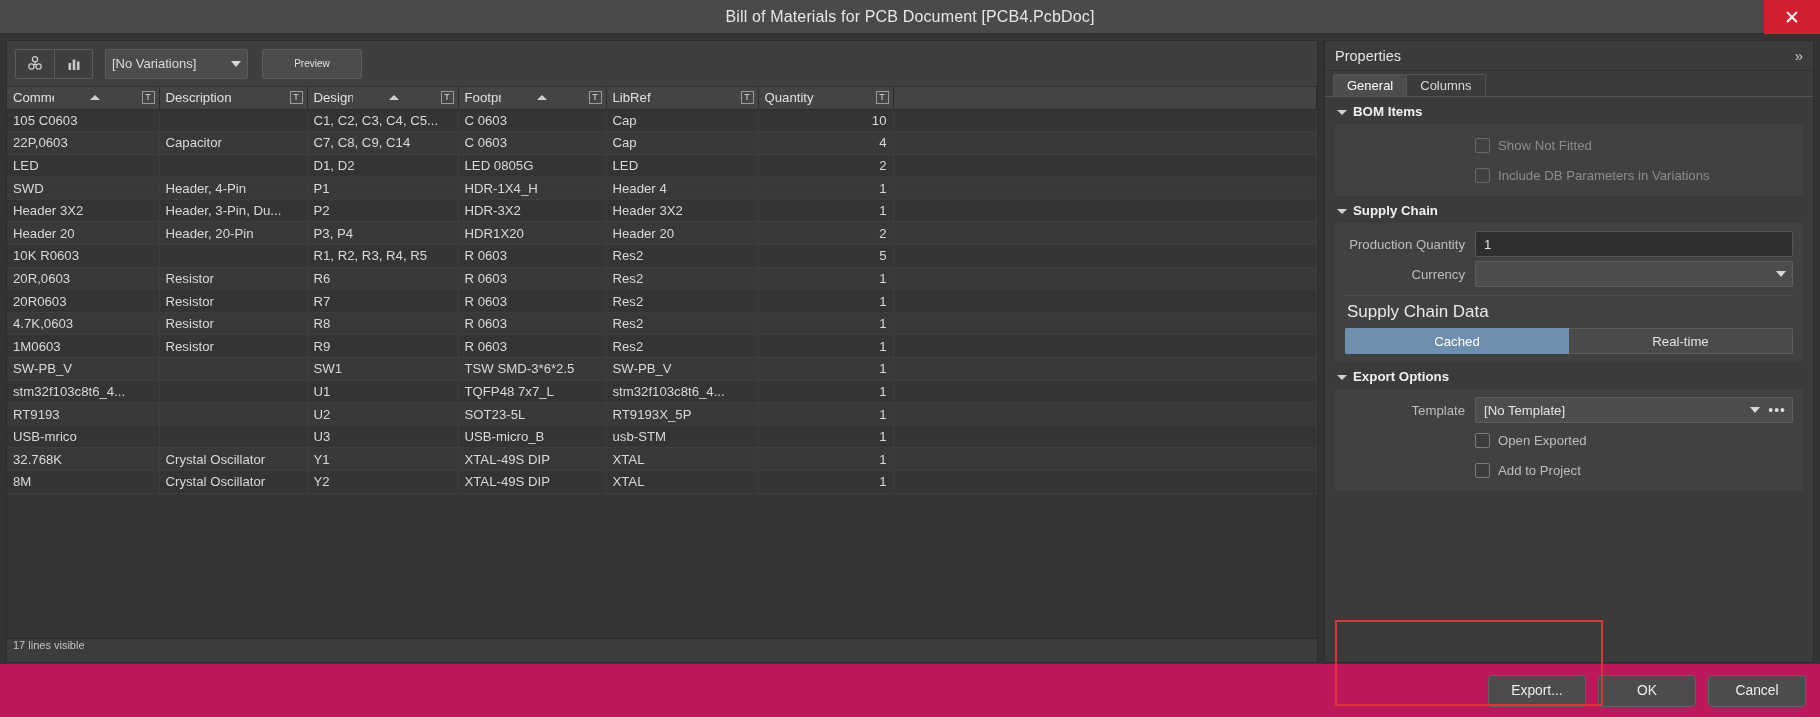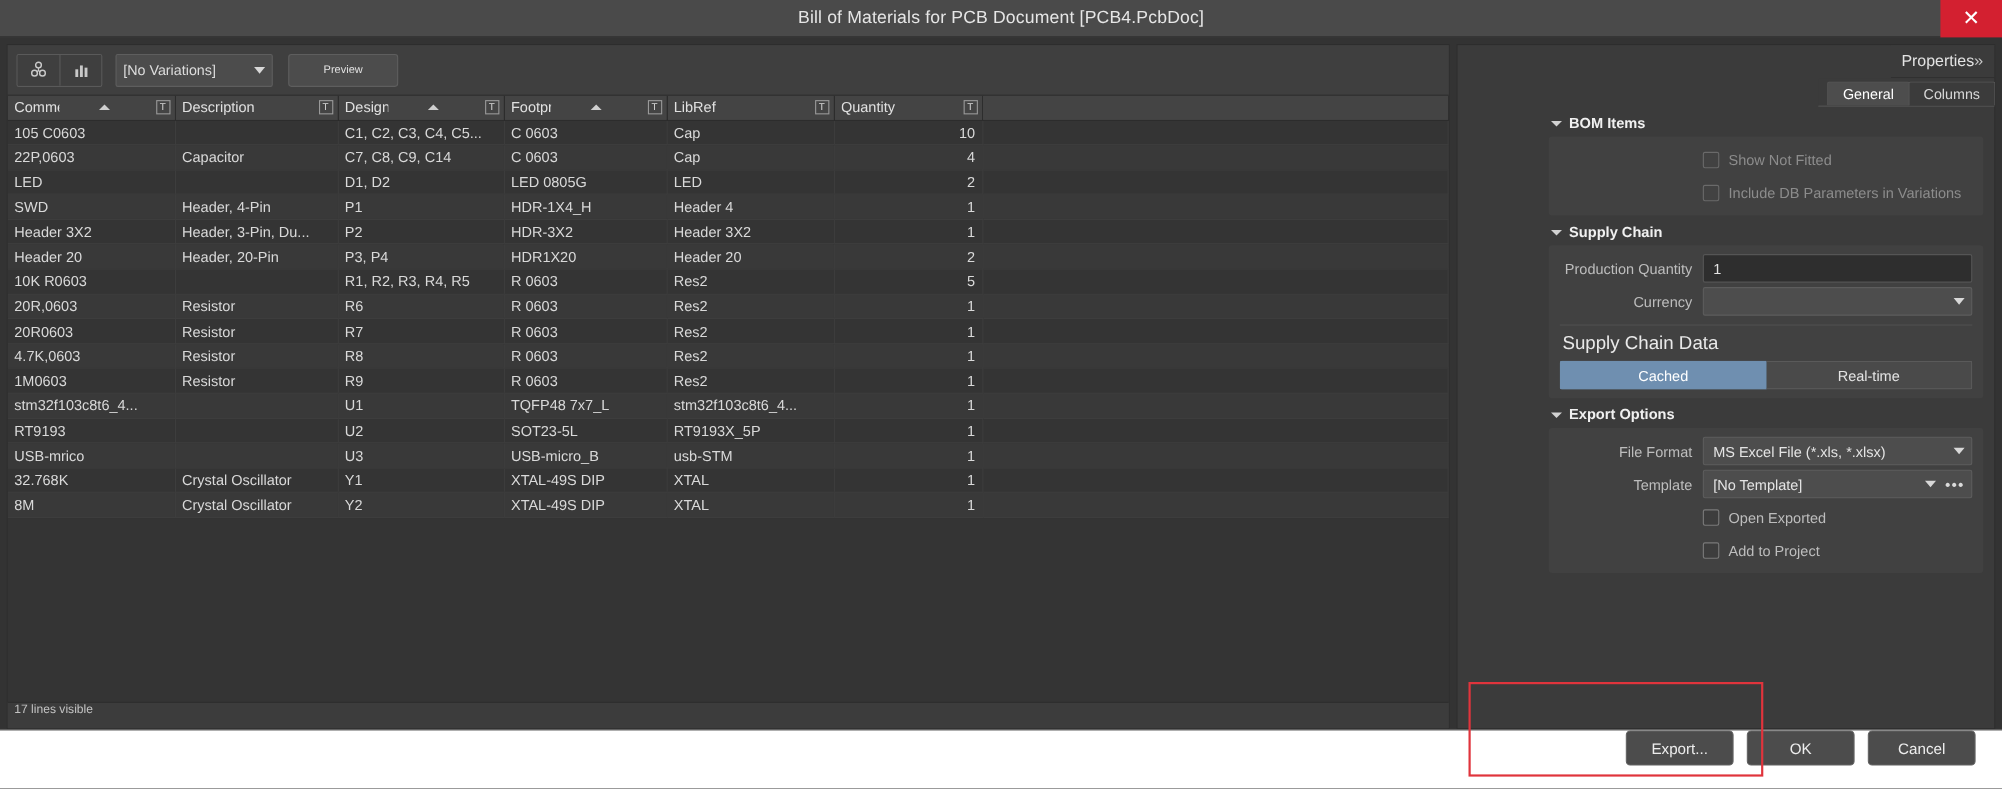--- a/index.html
+++ b/index.html
@@ -181,21 +181,20 @@
   }
 
   
   .props {
     flex: 1 1 auto;
     margin: 6px 6px 0 6px;
     background: #3b3b3b;
     border: 1px solid #2d2d2d;
     display: flex; flex-direction: column;
     min-height: 0;
-    align-items: flex-end;
   }
   .props-header {
     height: 30px; flex: 0 0 30px;
     display: flex; align-items: center;
     padding: 0 10px;
     background: #3b3b3b;
     border-bottom: 1px solid #303030;
   }
   .props-title { color: #e3e3e3; font-size: 14.5px; flex: 1 1 auto; }
   .collapse-icon { color: #c8c8c8; font-size: 15px; cursor: pointer; }
@@ -314,23 +313,23 @@
     background: #4a4a4a;
     border: 1px solid #5d5d5d;
     cursor: pointer;
   }
   .seg-btn.on { background: #6f8fb0; color: #ffffff; border-color: #6f8fb0; }
   .seg-btn + .seg-btn { border-left: none; }
 
   
   .bottombar {
     height: 54px; flex: 0 0 54px;
-    background: #ffffff;
-    display: flex; align-items: flex-start; justify-content: flex-end;
-    padding-right: 24px;
+    background: #be185d;
+    display: flex; align-items: center; justify-content: flex-end;
+    padding-right: 14px;
     gap: 12px;
     border-top: 1px solid #383838;
     position: relative;
   }
   .dlg-btn {
     min-width: 98px; height: 32px;
     background: #4c4c4c;
     border: 1px solid #626262;
     border-radius: 4px;
     color: #ededed; font-size: 13.8px;
@@ -538,20 +537,29 @@
               <tr>
                 <td>1M0603</td>
                 <td>Resistor</td>
                 <td>R9</td>
                 <td>R 0603</td>
                 <td>Res2</td>
                 <td class="num">1</td>
                 <td></td>
               </tr>
               <tr>
+                <td>SW-PB_V</td>
+                <td></td>
+                <td>SW1</td>
+                <td>TSW SMD-3*6*2.5</td>
+                <td>SW-PB_V</td>
+                <td class="num">1</td>
+                <td></td>
+              </tr>
+              <tr>
                 <td>stm32f103c8t6_4...</td>
                 <td></td>
                 <td>U1</td>
                 <td>TQFP48 7x7_L</td>
                 <td>stm32f103c8t6_4...</td>
                 <td class="num">1</td>
                 <td></td>
               </tr>
               <tr>
                 <td>RT9193</td>
@@ -652,27 +660,20 @@
             <div class="seg-btn">Real-time</div>
           </div>
         </div>
 
         <div class="section-head">
           <span class="tri"></span>
           <span>Export Options</span>
         </div>
         <div class="group-box">
           <div class="row">
-            <div class="lbl w130">File Format</div>
-            <div class="select">
-              <span class="sval">MS Excel File (*.xls, *.xlsx)</span>
-              <span class="caret"></span>
-            </div>
-          </div>
-          <div class="row">
             <div class="lbl w130">Template</div>
             <div class="select">
               <span class="sval">[No Template]</span>
               <span class="caret"></span>
               <span class="ellipsis-btn">•••</span>
             </div>
           </div>
           <div class="row">
             <div class="lbl w130"></div>
             <div class="cb"></div>

